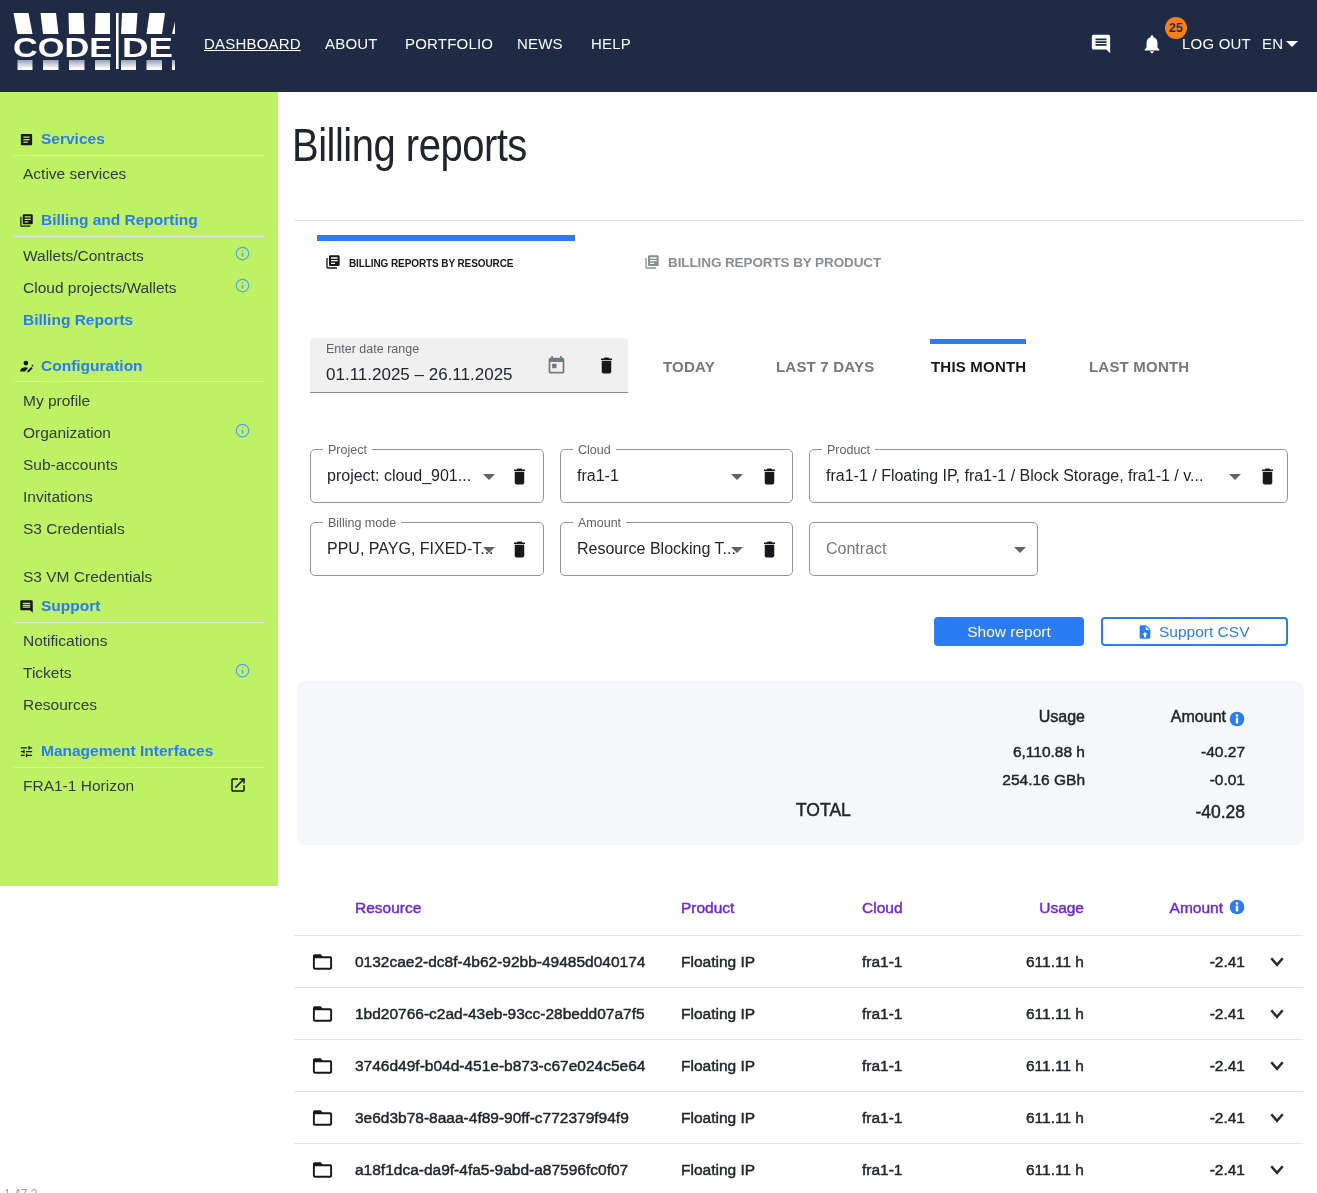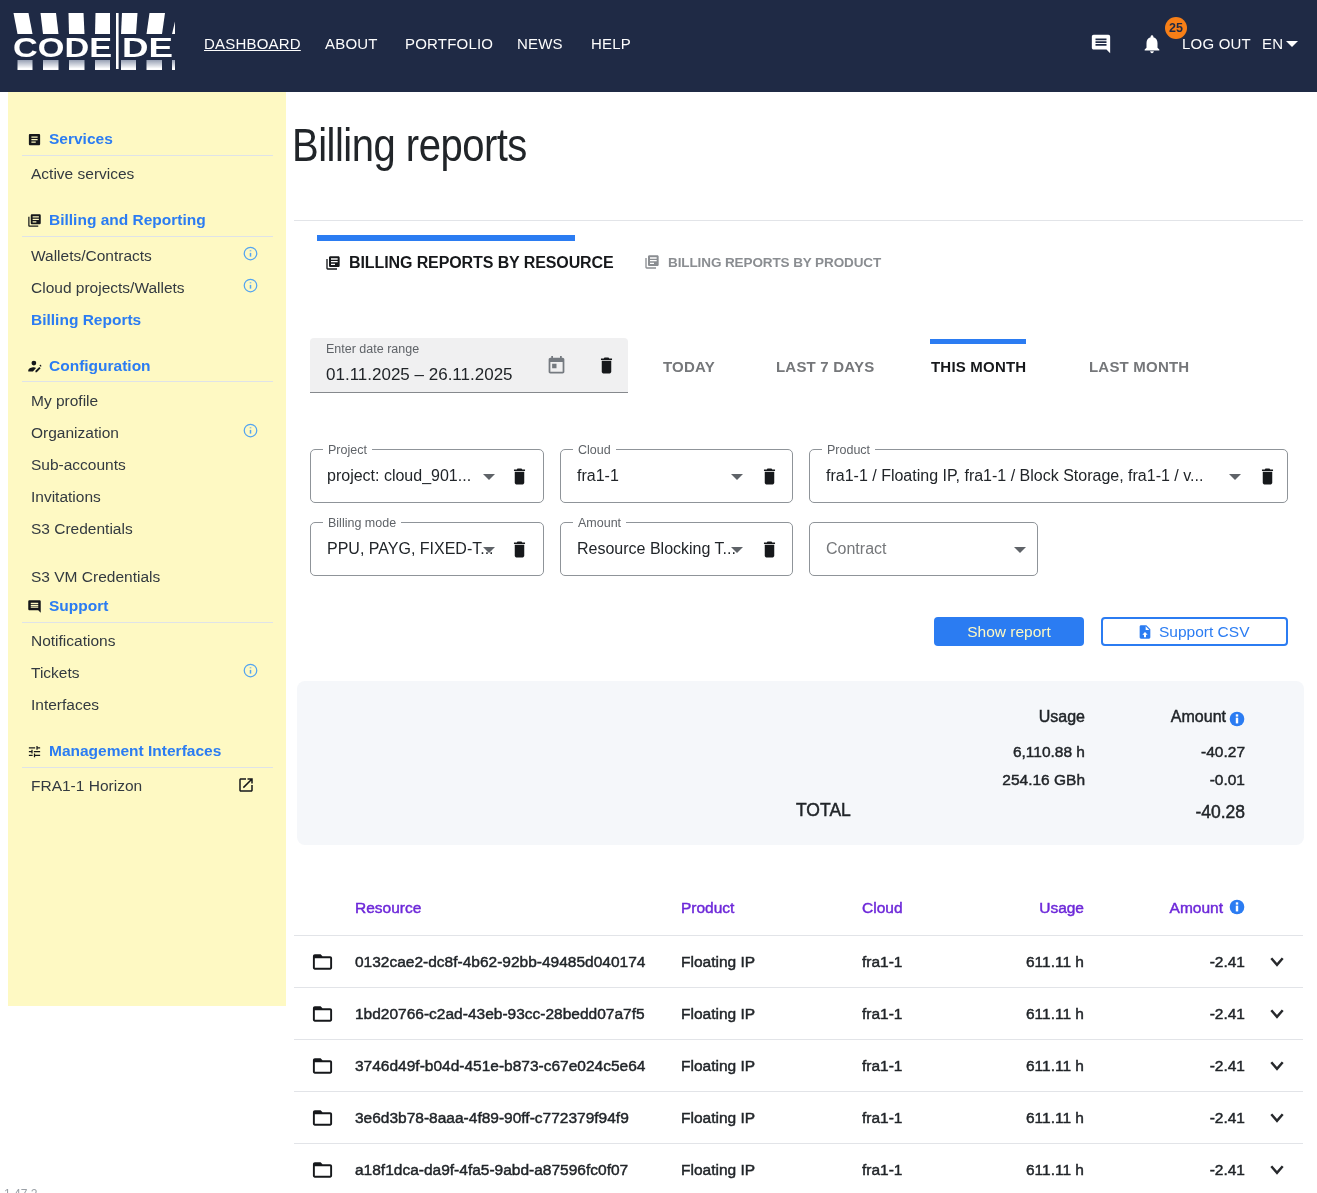--- a/index.html
+++ b/index.html
@@ -3,21 +3,21 @@
 <meta charset="utf-8">
 <style>
 * { margin:0; padding:0; box-sizing:border-box; }
 body { font-family:"Liberation Sans", sans-serif; width:1317px; height:1193px; overflow:hidden; background:#fff; }
 #page { position:relative; width:1317px; height:1193px; overflow:hidden; }
 .abs { position:absolute; }
 
 #header { position:absolute; left:0; top:0; width:1317px; height:92px; background:#1f2a45; }
 .nav a { color:#fdfdfd; text-decoration:none; font-size:15px; letter-spacing:.2px; }
 
-#sidebar { position:absolute; left:8px; top:92px; width:278px; height:914px; background:#fef9c3; }
+#sidebar { position:absolute; left:0; top:92px; width:278px; height:794px; background:#bef264; }
 .sechead { position:absolute; left:19px; font-weight:bold; font-size:15.5px; color:#2b7cf2; white-space:nowrap; }
 .sechead svg { vertical-align:-3px; margin-right:7px; }
 .sideitem { position:absolute; left:23px; font-size:15.5px; color:#333a40; white-space:nowrap; }
 .sidehr { position:absolute; left:14px; width:251px; border-top:1px solid #dfe3e8; height:0; }
 .active-item { color:#2b7cf2; font-weight:bold; }
 .infoicon { position:absolute; left:235px; }
 
 .grey { color:#75777a; }
 .qbtn { position:absolute; top:358px; font-size:15px; font-weight:bold; color:#75777a; letter-spacing:.2px; }
 .ffield { position:absolute; height:54px; border:1px solid #8f9499; border-radius:5px; background:#fff; }
@@ -129,38 +129,38 @@
           <path d="M21.99 4c0-1.1-.89-2-1.99-2H4c-1.1 0-2 .9-2 2v12c0 1.1.9 2 2 2h14l4 4-.01-18zM18 14H6v-2h12v2zm0-3H6V9h12v2zm0-3H6V6h12v2z"></path>
         </svg>Support</div>
   <div class="sidehr" style="top:530px;"></div>
   <div class="sideitem" style="top:540px;">Notifications</div>
   <div class="sideitem" style="top:572px;">Tickets</div>
   <div class="infoicon inf-o" style="top:571px;"><svg width="15" height="15" viewBox="0 0 24 24" fill="none" stroke="#53a4f0" stroke-width="2">
           <circle cx="12" cy="12" r="10"></circle>
           <line x1="12" y1="11" x2="12" y2="17" stroke-width="2.4"></line>
           <line x1="12" y1="7" x2="12" y2="8.4" stroke-width="2.6"></line>
         </svg></div>
-  <div class="sideitem" style="top:604px;">Interfaces</div>
+  <div class="sideitem" style="top:604px;">Resources</div>
 
   <div class="sechead" style="top:650px;"><svg width="15" height="15" viewBox="0 0 24 24" fill="#16181b">
           <path d="M3 17v2h6v-2H3zM3 5v2h10V5H3zm10 16v-2h8v-2h-8v-2h-2v6h2zM7 9v2H3v2h4v2h2V9H7zm14 4v-2H11v2h10zm-6-4h2V7h4V5h-4V3h-2v6z"></path>
         </svg>Management Interfaces</div>
   <div class="sidehr" style="top:675px;"></div>
   <div class="sideitem" style="top:685px;">FRA1-1 Horizon</div>
   <div class="abs" style="left:229px; top:684px;"><svg width="18" height="18" viewBox="0 0 24 24" fill="#16181b">
           <path d="M19 19H5V5h7V3H5c-1.11 0-2 .9-2 2v14c0 1.1.89 2 2 2h14c1.1 0 2-.9 2-2v-7h-2v7zM14 3v2h3.59l-9.83 9.83 1.41 1.41L19 6.41V10h2V3h-7z"></path>
         </svg></div>
 </div>
 
 <div id="main">
   <div class="abs" style="left:292px; top:120px; font-size:40px; color:#212529; letter-spacing:-0.5px; transform:scaleY(1.15); transform-origin:top left;">Billing reports</div>
   <div class="hline" style="top:220px;"></div>
 
   <div class="abs" style="left:317px; top:235px; width:258px; height:6px; background:#2b7cf2;"></div>
-  <div class="abs" id="tab1" style="left:325px; top:254px; font-size:16px; font-weight:bold; color:#16181b; letter-spacing:-0.1px;"><svg width="16" height="16" viewBox="0 0 24 24" fill="#16181b" style="vertical-align:-3px; margin-right:8px;">
+  <div class="abs" id="tab1" style="left:325px; top:254px; font-size:10px; font-weight:bold; color:#16181b; letter-spacing:-0.1px;"><svg width="16" height="16" viewBox="0 0 24 24" fill="#16181b" style="vertical-align:-3px; margin-right:8px;">
           <path d="M4 6H2v14c0 1.1.9 2 2 2h14v-2H4V6zm16-4H8c-1.1 0-2 .9-2 2v12c0 1.1.9 2 2 2h12c1.1 0 2-.9 2-2V4c0-1.1-.9-2-2-2zm-1 9H9V9h10v2zm-4 4H9v-2h6v2zm4-8H9V5h10v2z"></path>
         </svg>BILLING REPORTS BY RESOURCE</div>
   <div class="abs" id="tab2" style="left:644px; top:254px; font-size:13.5px; font-weight:bold; color:#8a8d91; letter-spacing:-0.1px;"><svg width="16" height="16" viewBox="0 0 24 24" fill="#8a8d91" style="vertical-align:-3px; margin-right:8px;">
           <path d="M4 6H2v14c0 1.1.9 2 2 2h14v-2H4V6zm16-4H8c-1.1 0-2 .9-2 2v12c0 1.1.9 2 2 2h12c1.1 0 2-.9 2-2V4c0-1.1-.9-2-2-2zm-1 9H9V9h10v2zm-4 4H9v-2h6v2zm4-8H9V5h10v2z"></path>
         </svg>BILLING REPORTS BY PRODUCT</div>
 
   <div class="abs" style="left:310px; top:338px; width:318px; height:55px; background:#f0f0f1; border-radius:4px 4px 0 0; border-bottom:1px solid #86898d;">
     <div class="abs" style="left:16px; top:4px; font-size:12.5px; color:#5f6368;">Enter date range</div>
     <div class="abs" style="left:16px; top:27px; font-size:17px; color:#212529;">01.11.2025 – 26.11.2025</div>
     <div class="abs" id="calicon" style="left:236px; top:17px;"><svg width="21" height="21" viewBox="0 0 24 24" fill="#757a80">

